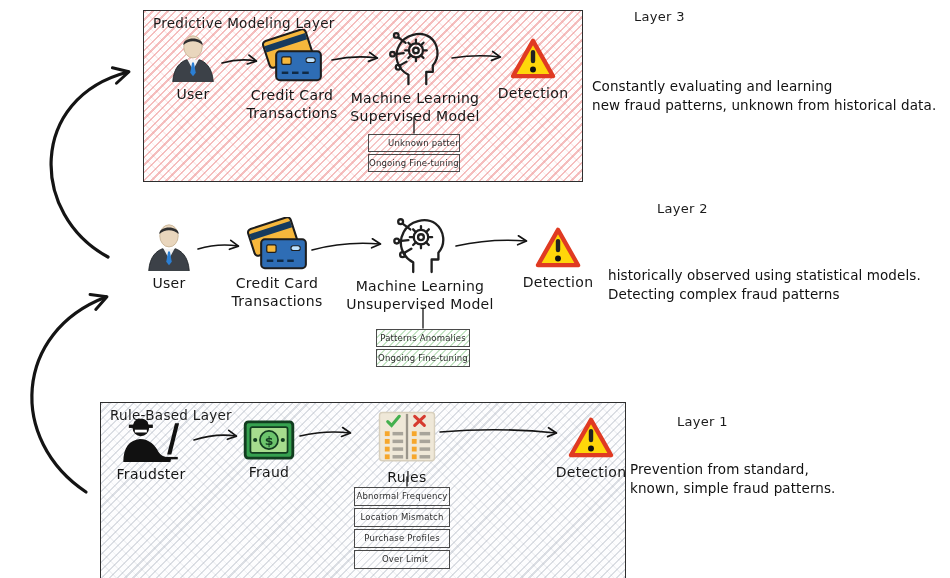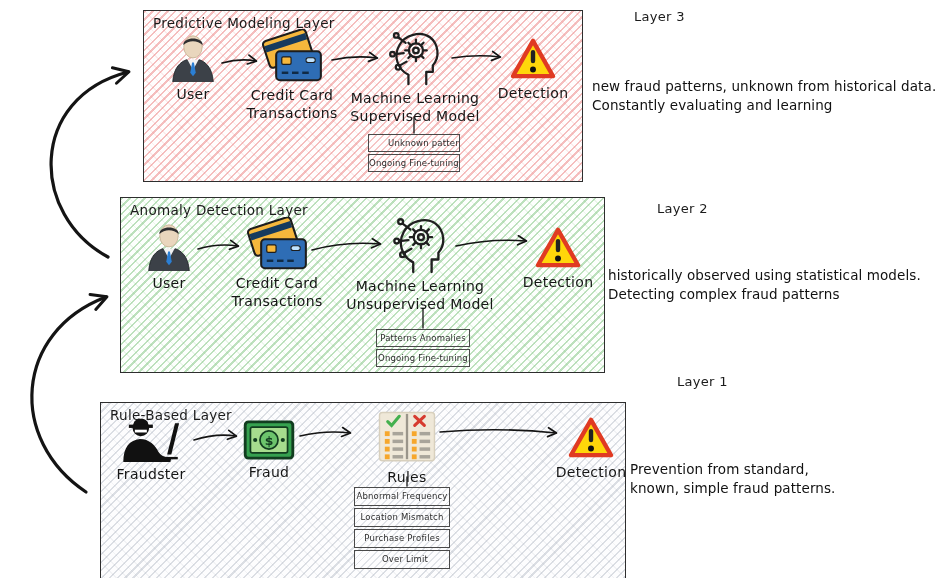--- a/index.html
+++ b/index.html
@@ -39,22 +39,22 @@
 </head>
 <body>
 
 <div id="canvas">
 
   <div class="layer layer3bg" style="left:143px;top:10px;width:440px;height:172px;">
     <div class="layer-title">Predictive Modeling Layer</div>
   </div>
   <div class="tag" style="left:589px;top:9px;">Layer 3</div>
   <div class="annotation" style="left:592px;top:77px;">
+    <div>Constantly evaluating and learning</div>
     <div>new fraud patterns, unknown from historical data.</div>
-    <div>Constantly evaluating and learning</div>
   </div>
 
   <div class="node" style="left:167px;top:32px;width:52px;">
     <div class="node-icon">
       <svg width="46" height="50" viewBox="0 0 50 54">
         <path d="M3,54 C4,38 12,32 18,30 L25,34 L32,30 C38,32 46,38 47,54 Z" fill="#3c4148" stroke="#23272c" stroke-width="1"></path>
         <path d="M19,30 L25,41 L31,30 Z" fill="#f2f2f2"></path>
         <path d="M24,33 L26,33 L28,44 L25,48 L22,44 Z" fill="#2b7fd4"></path>
         <ellipse cx="25" cy="16" rx="10" ry="12" fill="#e9d6bd" stroke="#c9b598" stroke-width="1"></ellipse>
         <path d="M14.5,14 C14,4.5 36,4.5 35.5,14 C30,8.5 20,8.5 14.5,14 Z" fill="#2e2e30"></path>
@@ -127,23 +127,20 @@
     <div class="node-label"><span>Detection</span></div>
   </div>
 
   <div class="subbox sb3" style="left:368px;top:134px;width:92px;height:18px;padding-left:29px;">
       <span>Unknown patterns</span>
     </div>
   <div class="subbox sb3" style="left:368px;top:154px;width:92px;height:18px;">
       <span>Ongoing Fine-tuning</span>
     </div>
 
-  <div class="layer layer2bg" style="left:120px;top:197px;width:485px;height:176px;">
-    <div class="layer-title">Anomaly Detection Layer</div>
-  </div>
   <div class="tag" style="left:612px;top:201px;">Layer 2</div>
   <div class="annotation" style="left:608px;top:266px;">
     <div>historically observed using statistical models.</div>
     <div>Detecting complex fraud patterns</div>
   </div>
 
   <div class="node" style="left:143px;top:221px;width:52px;">
     <div class="node-icon">
       <svg width="46" height="50" viewBox="0 0 50 54">
         <path d="M3,54 C4,38 12,32 18,30 L25,34 L32,30 C38,32 46,38 47,54 Z" fill="#3c4148" stroke="#23272c" stroke-width="1"></path>
@@ -223,21 +220,21 @@
   <div class="subbox sb2" style="left:376px;top:329px;width:94px;height:18px;">
       <span>Patterns Anomalies</span>
     </div>
   <div class="subbox sb2" style="left:376px;top:349px;width:94px;height:18px;">
       <span>Ongoing Fine-tuning</span>
     </div>
 
   <div class="layer layer1bg" style="left:100px;top:385px;width:526px;height:185px;margin-top:17px;">
     <div class="layer-title">Rule-Based Layer</div>
   </div>
-  <div class="tag" style="left:632px;top:374px;">Layer 1</div>
+  <div class="tag" style="left:632px;top:414px;">Layer 1</div>
   <div class="annotation" style="left:630px;top:460px;">
     <div>Prevention from standard,</div>
     <div>known, simple fraud patterns.</div>
   </div>
 
   <div class="node" style="left:112px;top:414px;width:78px;">
     <div class="node-icon">
       <svg width="72" height="48" viewBox="0 0 76 52">
         <g fill="#111">
           <circle cx="27" cy="15" r="9"></circle>

